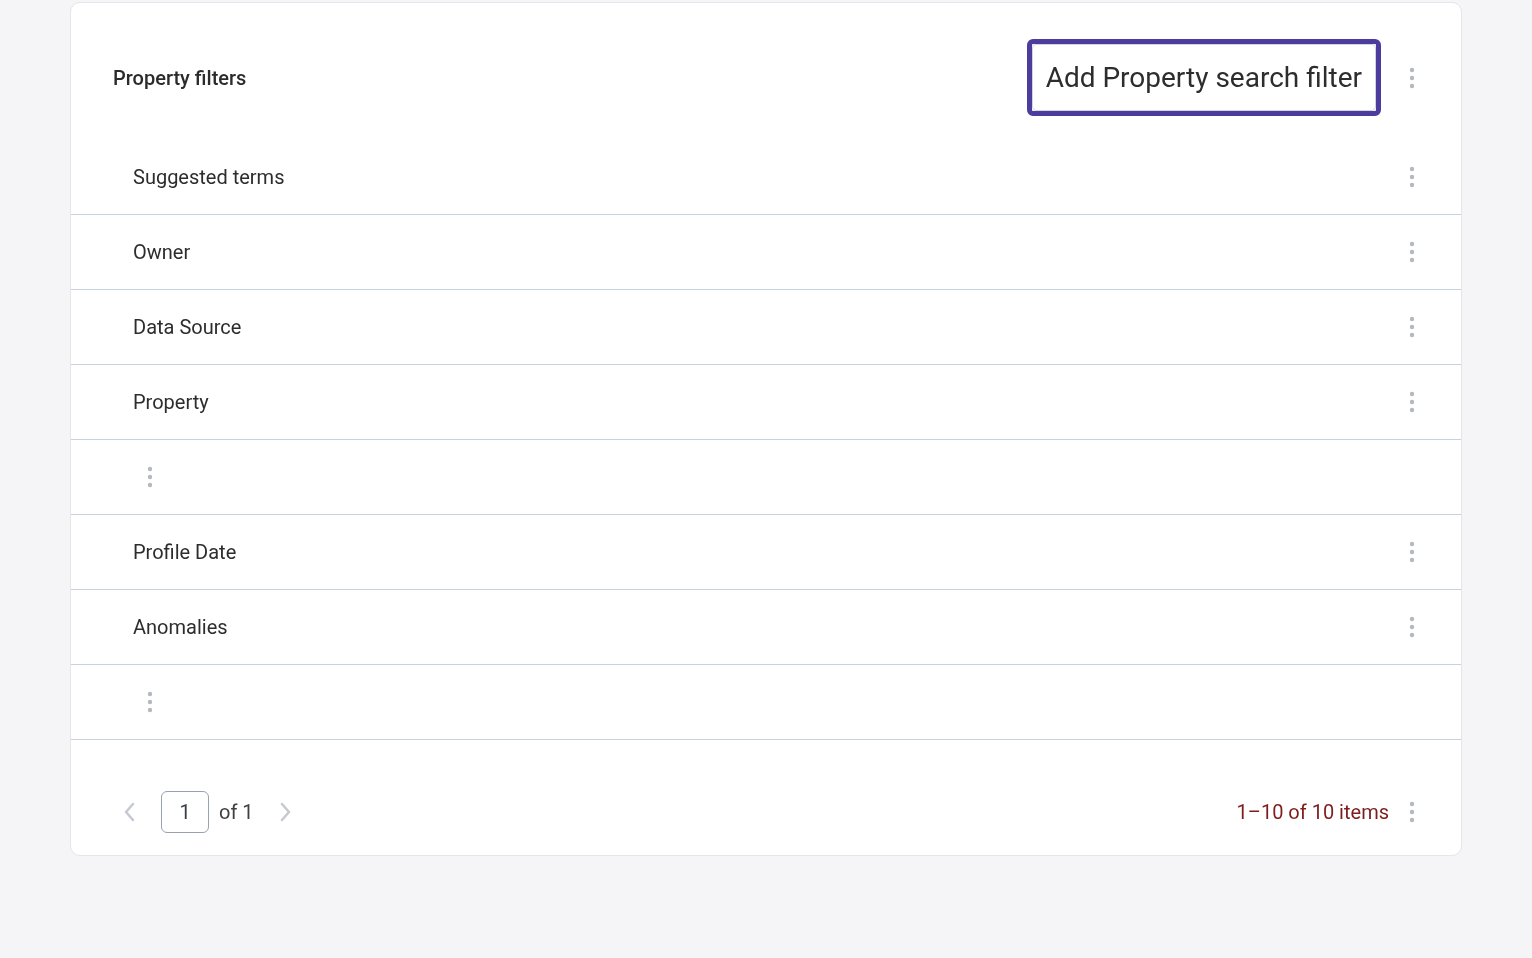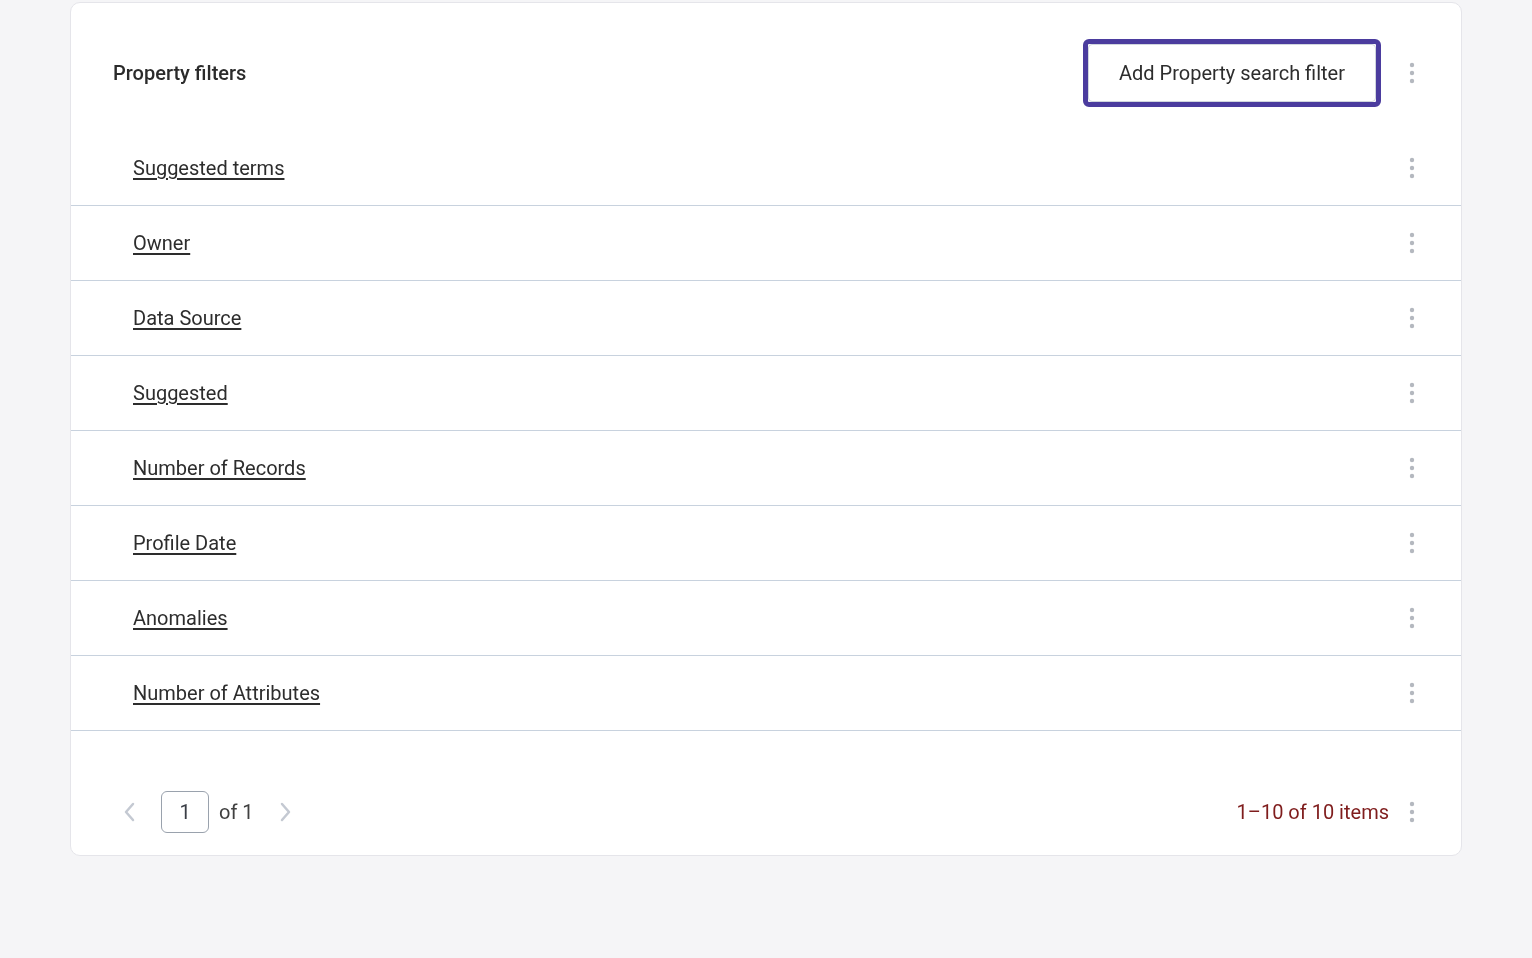--- a/index.html
+++ b/index.html
@@ -35,22 +35,22 @@
       border: 5px solid #4b3c9e;
       border-radius: 6px;
       padding: 0;
       margin-right: 14px;
     }
     .add-button {
       background: #ffffff;
       border: 1px solid #d0d6dd;
       border-radius: 4px;
       color: #2d2d2d;
-      font-size: 20px;
-      padding: 16px 30px;
+      font-size: 28px;
+      padding: 16px 13px;
       cursor: pointer;
       font-family: inherit;
     }
     .kebab {
       width: 34px;
       height: 34px;
       display: flex;
       align-items: center;
       justify-content: center;
       cursor: pointer;
@@ -67,21 +67,20 @@
       border-bottom: 1px solid #c8d2de;
       padding: 20px 32px 20px 62px;
     }
     .list-row:first-child {
       border-top: none;
     }
     .row-link {
       flex: 1;
       color: #2d2d2d;
       font-size: 20px;
-      text-decoration: underline;
       text-underline-offset: 3px;
       cursor: pointer;
     }
     .footer {
       display: flex;
       align-items: center;
       padding: 22px 32px 22px 42px;
       font-size: 20px;
       color: #6f7680;
     }
@@ -170,34 +169,33 @@
               <circle cx="3" cy="3" r="2.2" fill="currentColor"></circle>
               <circle cx="3" cy="11" r="2.2" fill="currentColor"></circle>
               <circle cx="3" cy="19" r="2.2" fill="currentColor"></circle>
             </svg>
           </span>
       </div>
     </div>
 
 
     <div class="list-row">
-      <a class="row-link">Suggested</a>
-      <div class="kebab">
-        <span>
-            <svg width="6" height="22" viewBox="0 0 6 22">
-              <circle cx="3" cy="3" r="2.2" fill="currentColor"></circle>
-              <circle cx="3" cy="11" r="2.2" fill="currentColor"></circle>
-              <circle cx="3" cy="19" r="2.2" fill="currentColor"></circle>
-            </svg>
-          </span>
-      </div>
-    </div>
-
-    <div class="list-row">
-      <a class="row-link">Number of Records</a>
+      <a class="row-link">Property</a>
+      <div class="kebab">
+        <span>
+            <svg width="6" height="22" viewBox="0 0 6 22">
+              <circle cx="3" cy="3" r="2.2" fill="currentColor"></circle>
+              <circle cx="3" cy="11" r="2.2" fill="currentColor"></circle>
+              <circle cx="3" cy="19" r="2.2" fill="currentColor"></circle>
+            </svg>
+          </span>
+      </div>
+    </div>
+
+    <div class="list-row">
       <div class="kebab">
         <span>
             <svg width="6" height="22" viewBox="0 0 6 22">
               <circle cx="3" cy="3" r="2.2" fill="currentColor"></circle>
               <circle cx="3" cy="11" r="2.2" fill="currentColor"></circle>
               <circle cx="3" cy="19" r="2.2" fill="currentColor"></circle>
             </svg>
           </span>
       </div>
     </div>
@@ -223,21 +221,20 @@
             <svg width="6" height="22" viewBox="0 0 6 22">
               <circle cx="3" cy="3" r="2.2" fill="currentColor"></circle>
               <circle cx="3" cy="11" r="2.2" fill="currentColor"></circle>
               <circle cx="3" cy="19" r="2.2" fill="currentColor"></circle>
             </svg>
           </span>
       </div>
     </div>
 
     <div class="list-row">
-      <a class="row-link">Number of Attributes</a>
       <div class="kebab">
         <span>
             <svg width="6" height="22" viewBox="0 0 6 22">
               <circle cx="3" cy="3" r="2.2" fill="currentColor"></circle>
               <circle cx="3" cy="11" r="2.2" fill="currentColor"></circle>
               <circle cx="3" cy="19" r="2.2" fill="currentColor"></circle>
             </svg>
           </span>
       </div>
     </div>

